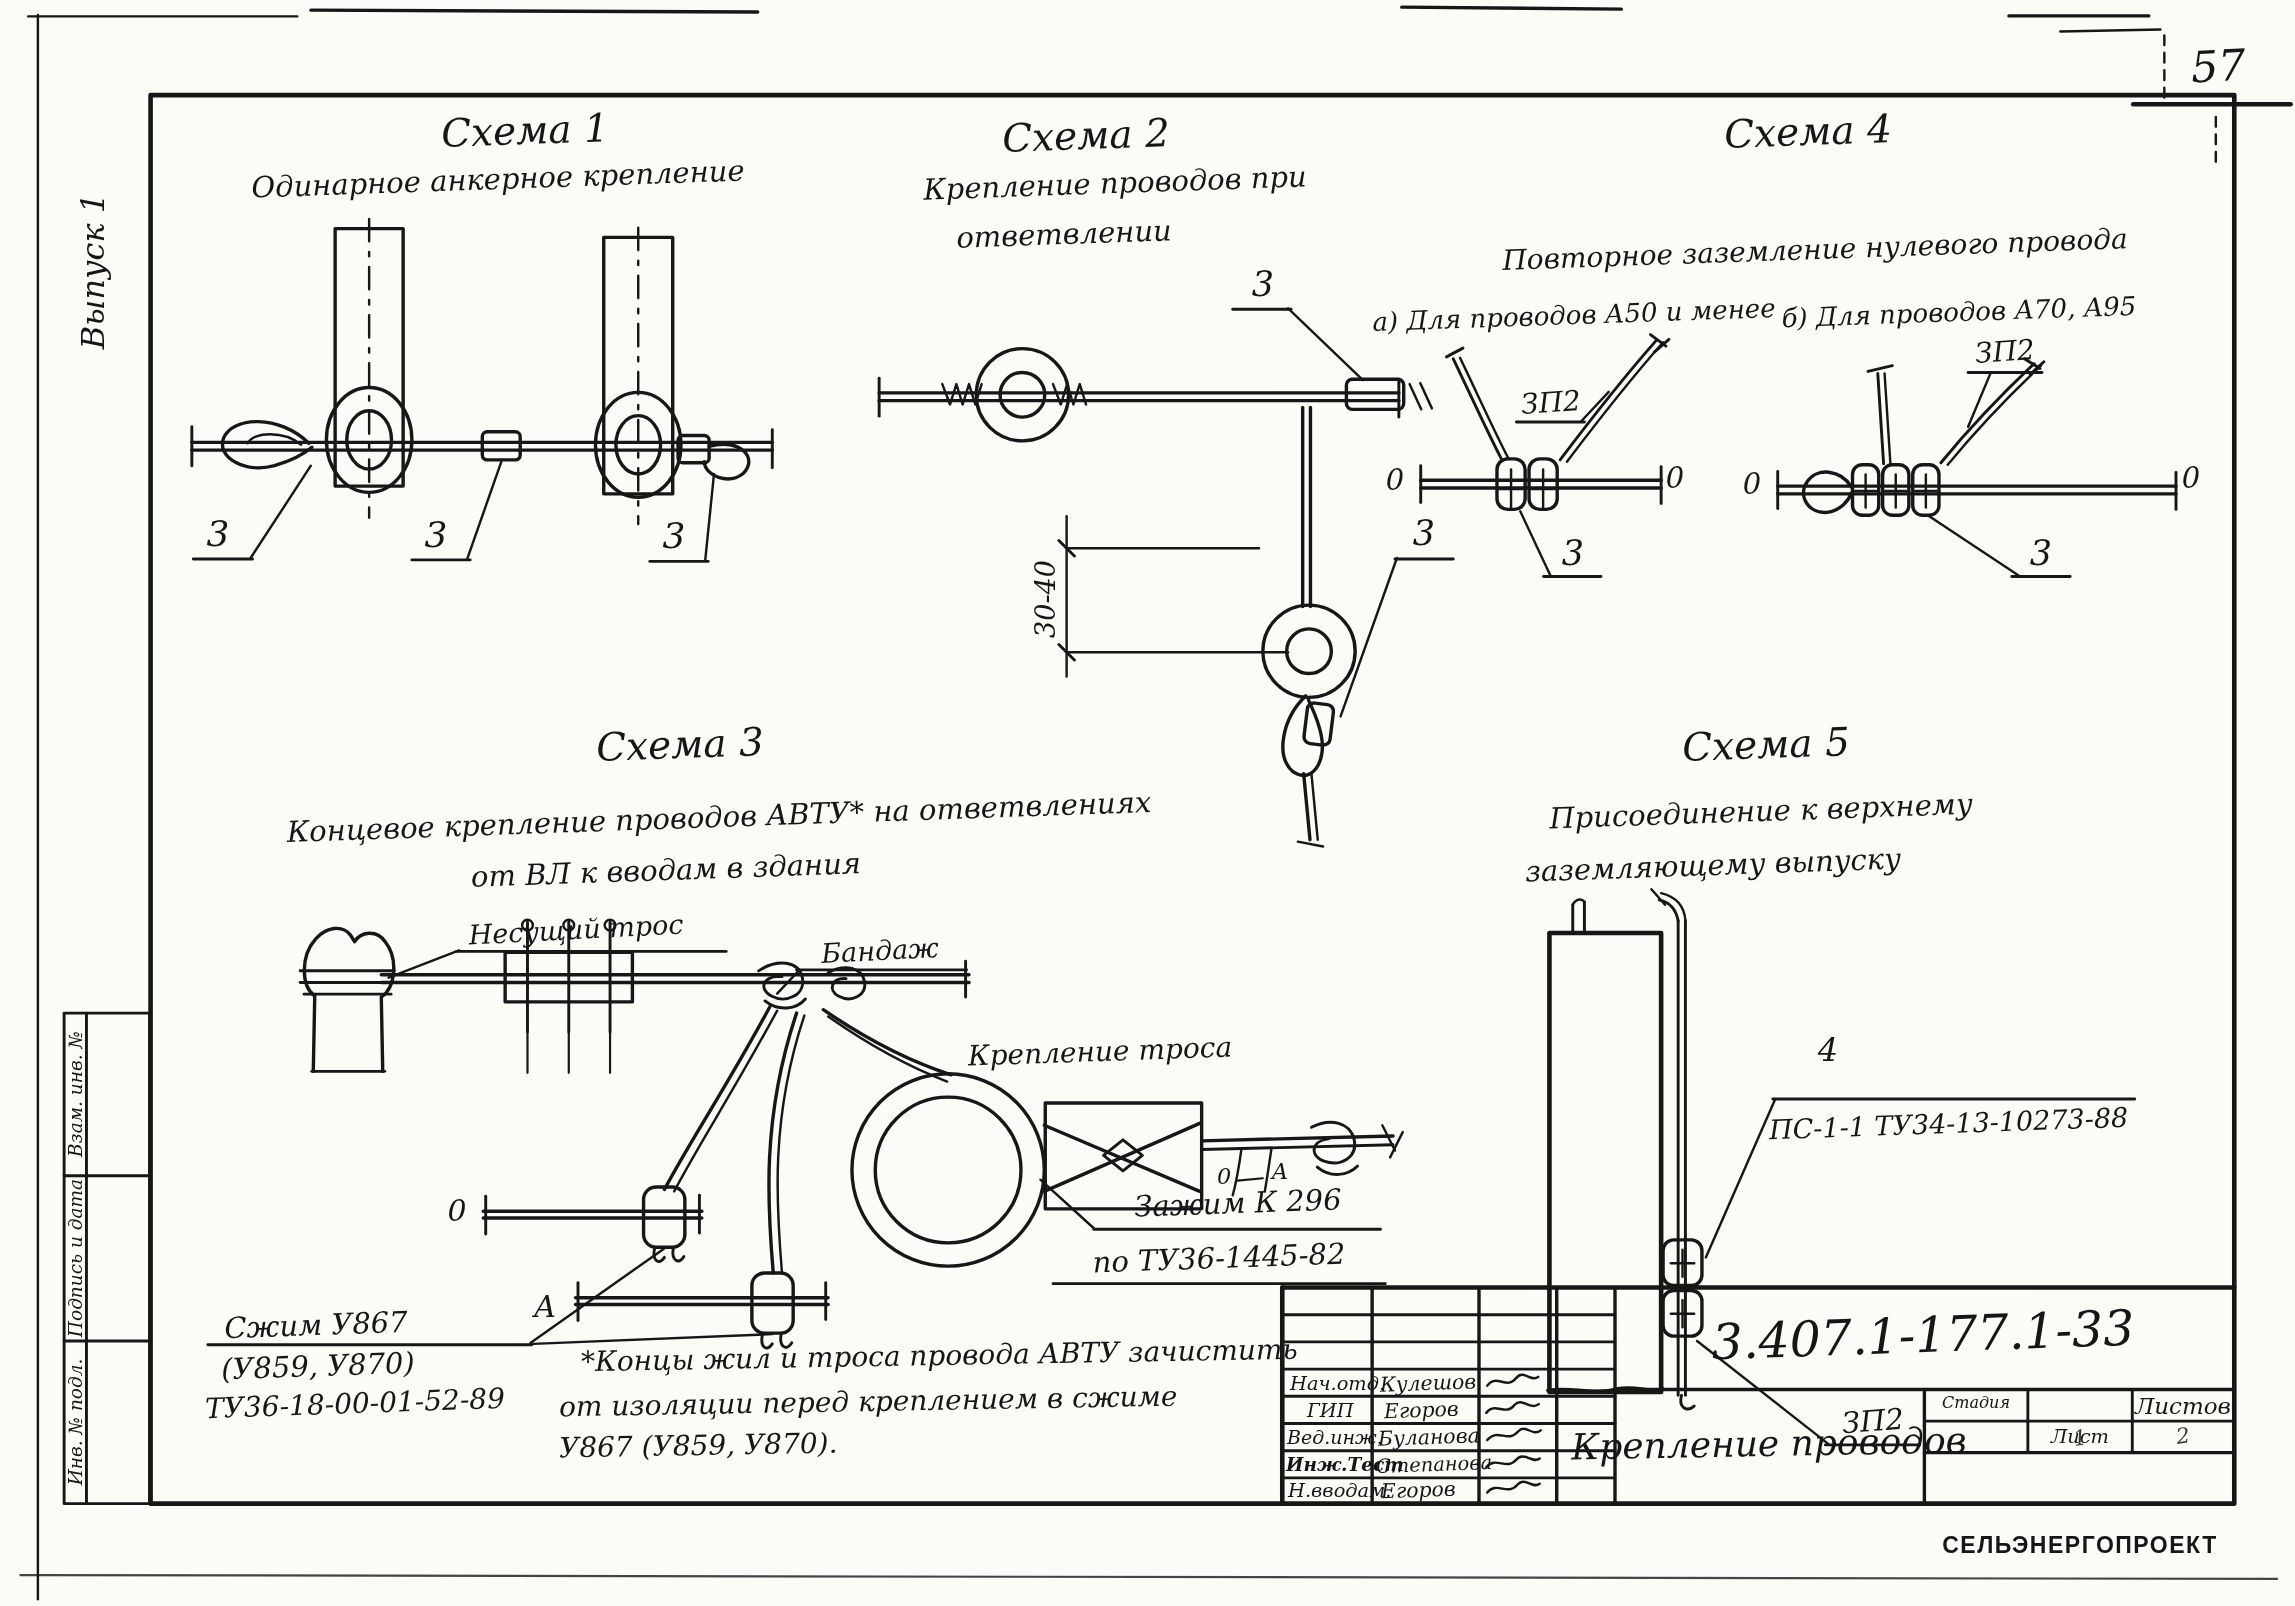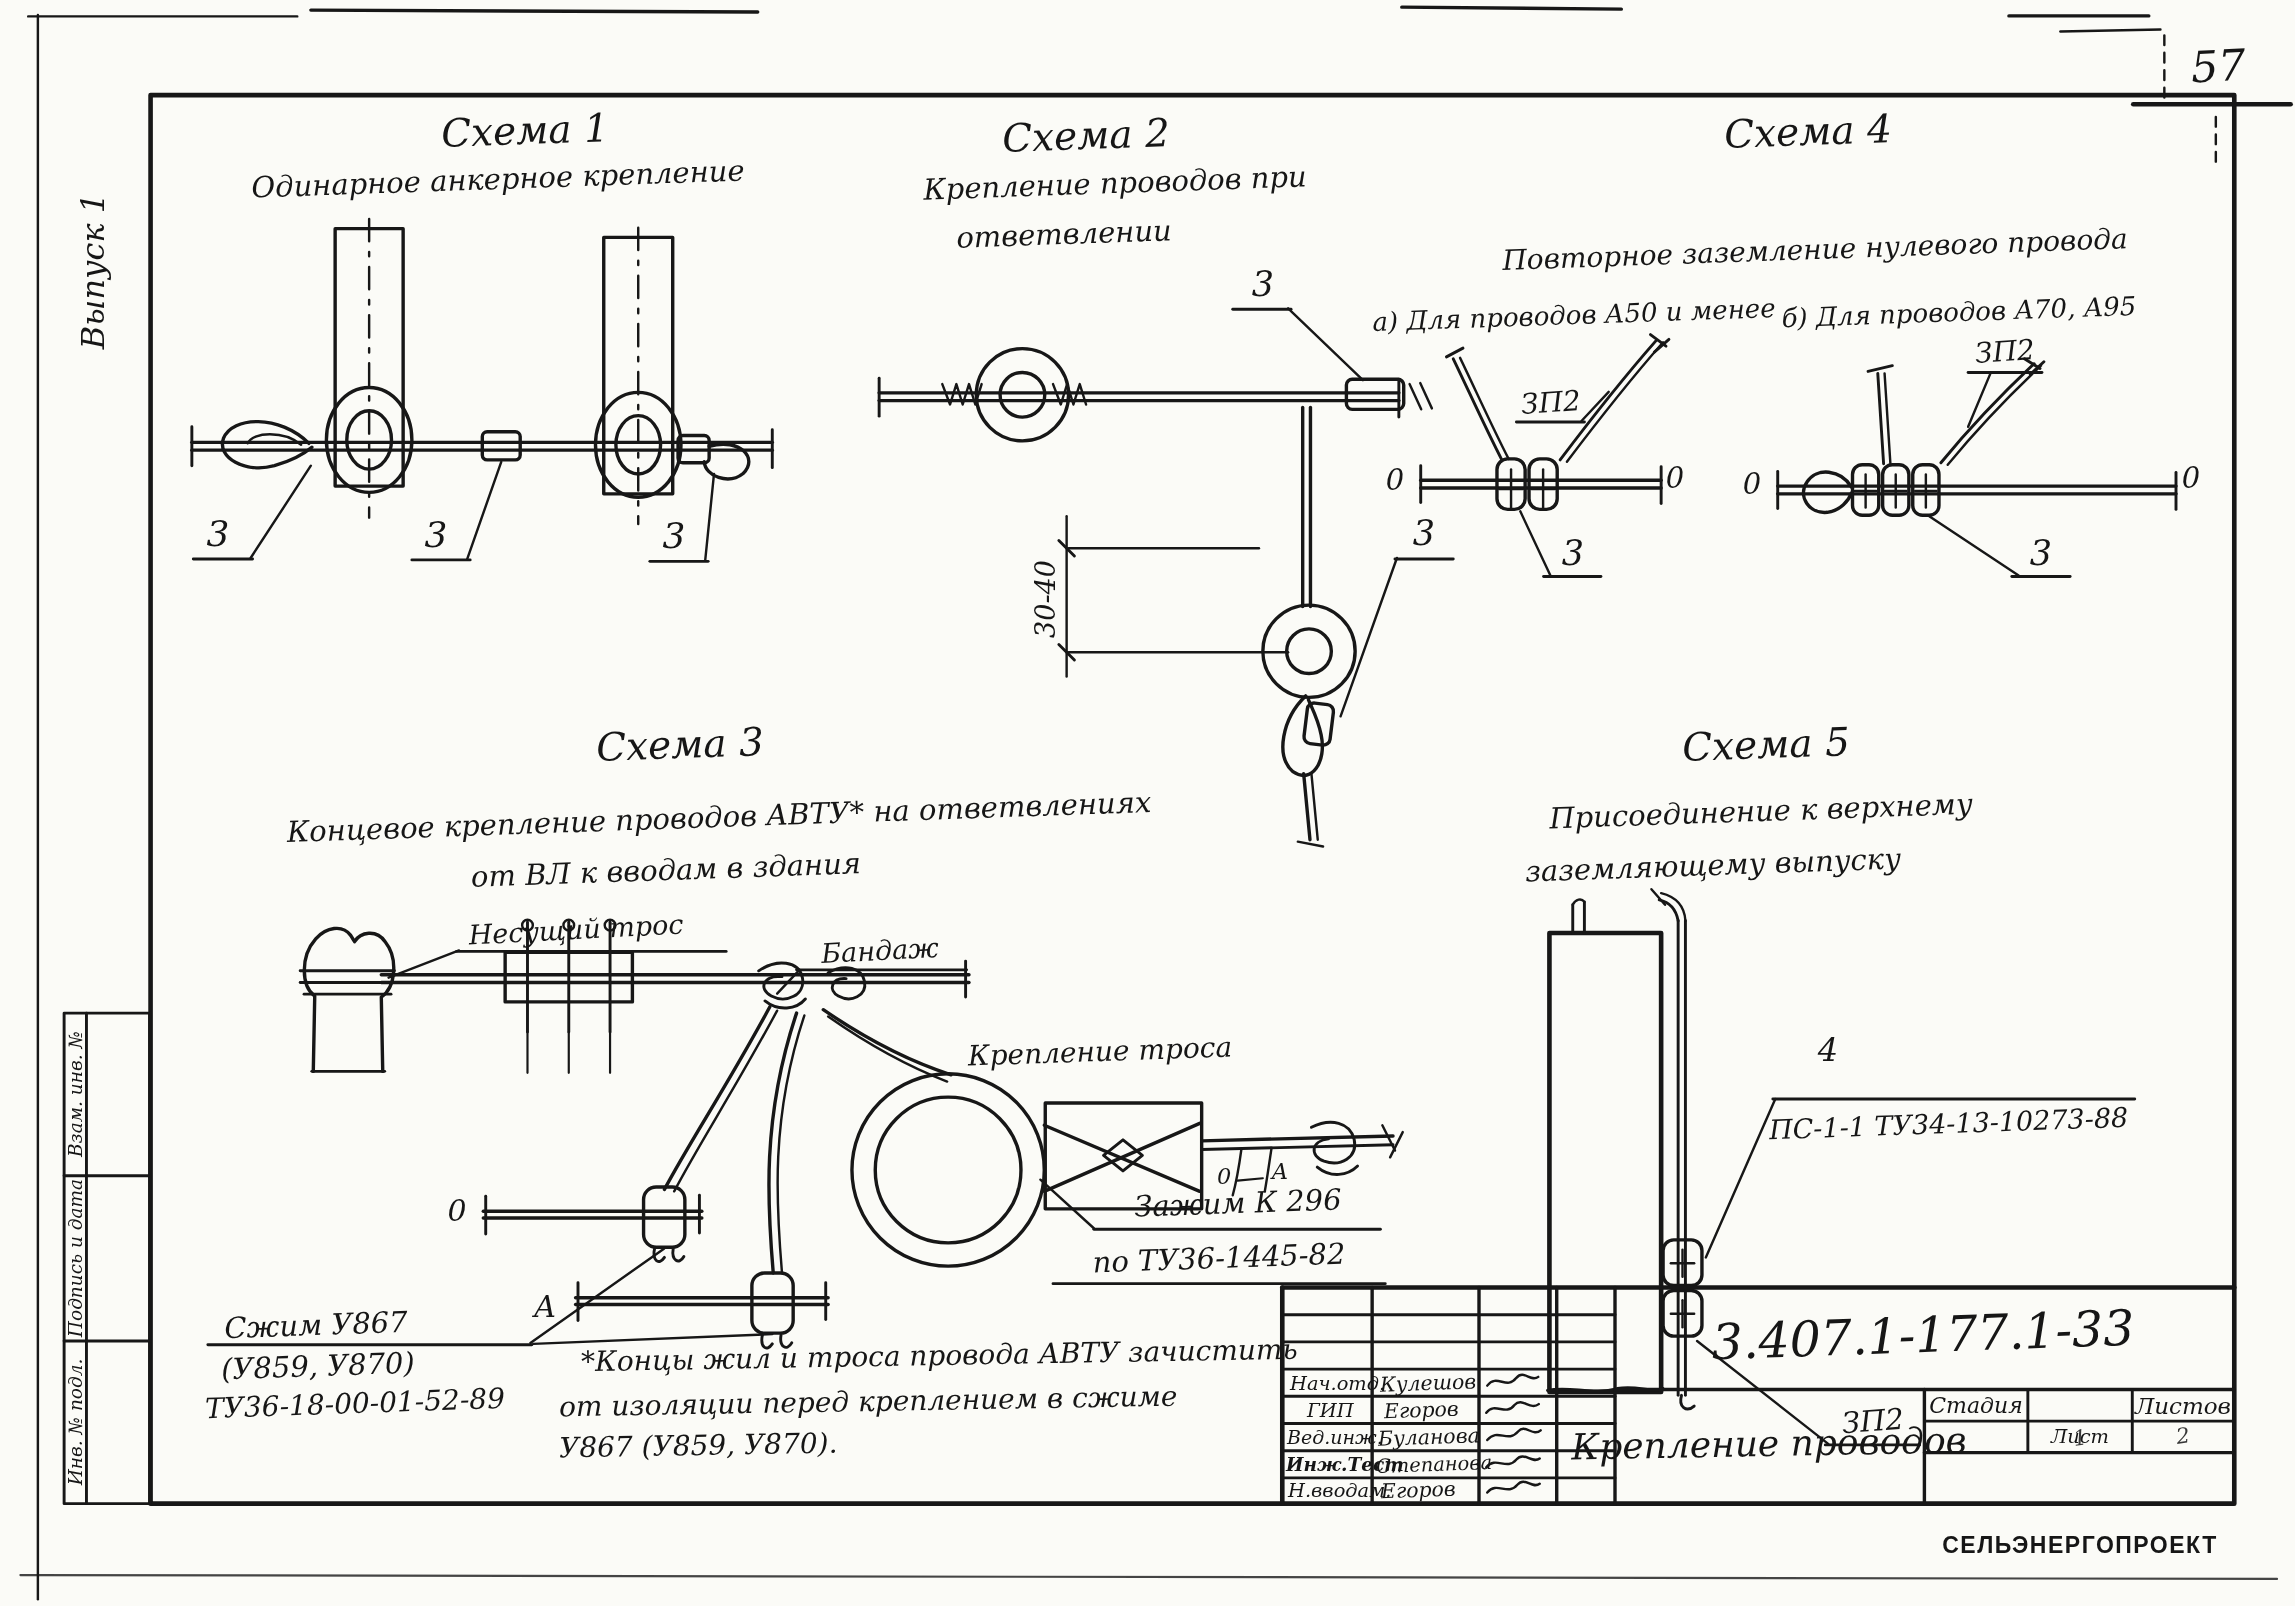--- a/index.html
+++ b/index.html
@@ -326,21 +326,21 @@
 <div class="t" style="left:1769px;top:1110px;font-size:27px;transform:rotate(-2deg);">ПС-1-1 ТУ34-13-10273-88</div>
 <div class="t" style="left:1873px;top:1407px;font-size:29px;transform:translateX(-50%) rotate(-4deg);">ЗП2</div>
 
 <div class="t" style="left:581px;top:1342px;font-size:28px;transform:rotate(-1deg);">*Концы жил и троса провода АВТУ зачистить</div>
 <div class="t" style="left:559px;top:1388px;font-size:28px;transform:rotate(-1deg);">от изоляции  перед креплением  в  сжиме</div>
 <div class="t" style="left:559px;top:1432px;font-size:28px;transform:rotate(-1deg);">У867 (У859, У870).</div>
 
 <div class="t" style="left:1923px;top:1311px;font-size:49px;transform:translateX(-50%) rotate(-2deg);">3.407.1-177.1-33</div>
 <div class="t" style="left:1769px;top:1426px;font-size:36px;transform:translateX(-50%) rotate(-1deg);">Крепление  проводов</div>
 <div class="t sans" style="left:2080px;top:1534px;font-size:23px;font-weight:bold;letter-spacing:1.5px;transform:translateX(-50%);">СЕЛЬЭНЕРГОПРОЕКТ</div>
-<div class="t" style="left:1976px;top:1395px;font-size:22px;transform:translateX(-50%);">Стадия</div>
+<div class="t" style="left:1976px;top:1395px;font-size:16px;transform:translateX(-50%);">Стадия</div>
 <div class="t" style="left:2080px;top:1395px;font-size:19.4px;transform:translateX(-50%);margin-top:32px;">Лист</div>
 <div class="t" style="left:2183px;top:1395px;font-size:23px;transform:translateX(-50%);">Листов</div>
 <div class="t" style="left:2080px;top:1427px;font-size:21.4px;opacity:.85;transform:translateX(-50%) rotate(-8deg);">1</div>
 <div class="t" style="left:2183px;top:1425px;font-size:21.4px;opacity:.85;transform:translateX(-50%) rotate(-8deg);">2</div>
 
 <div class="t" style="left:1290px;top:1374px;font-size:19.4px;">Нач.отд.</div>
 <div class="t" style="left:1380px;top:1373px;font-size:20.4px;transform:rotate(-2deg);">Кулешов</div>
 <div class="t" style="left:1307px;top:1401px;font-size:19.4px;">ГИП</div>
 <div class="t" style="left:1384px;top:1400px;font-size:20.4px;transform:rotate(-2deg);">Егоров</div>
 <div class="t" style="left:1287px;top:1428px;font-size:19px;">Вед.инж.</div>

